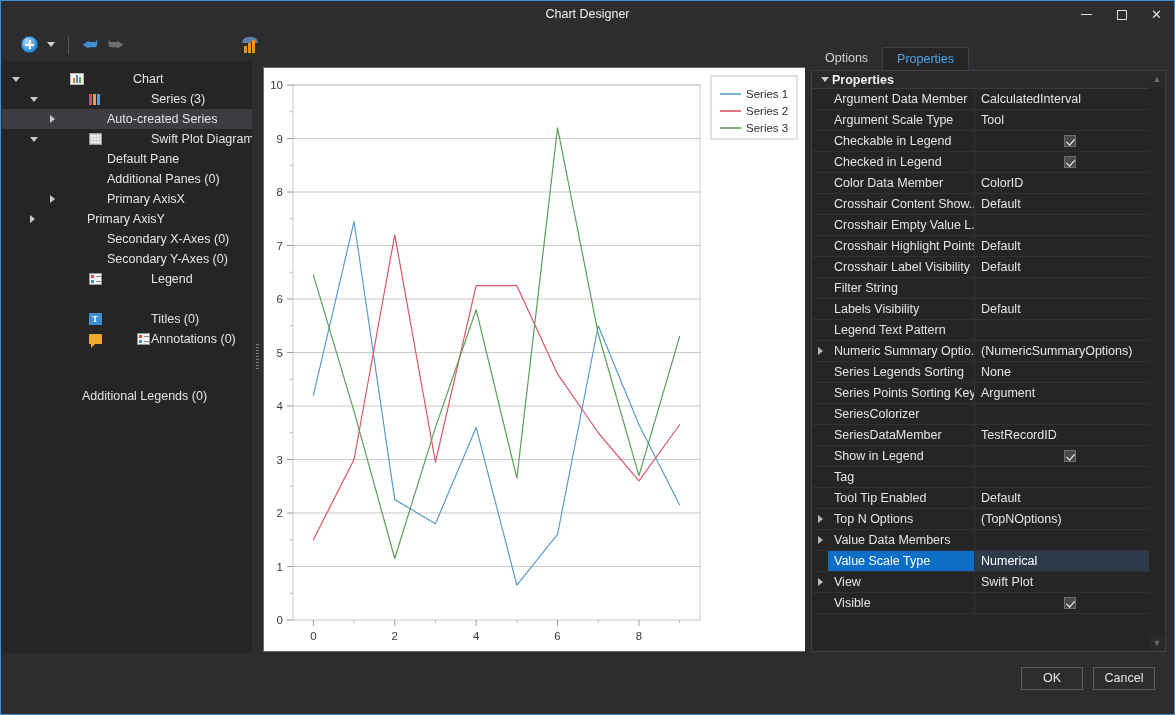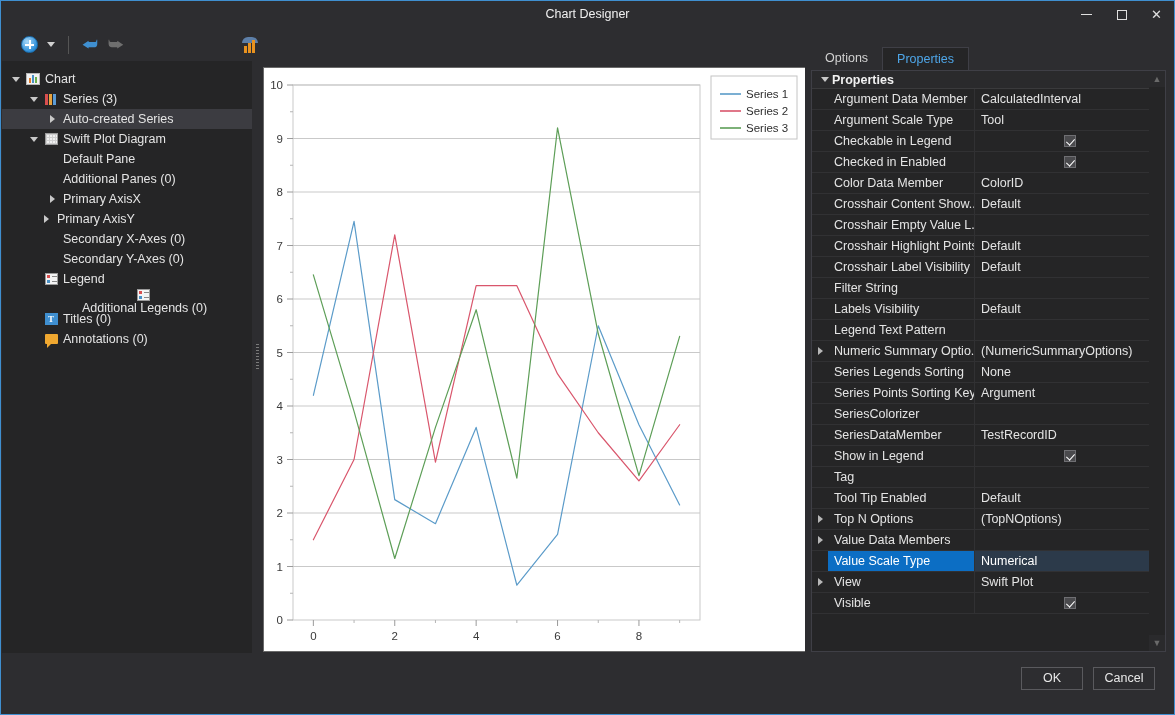--- a/index.html
+++ b/index.html
@@ -110,20 +110,21 @@
   }
   .tree { padding: 8px 0 0 0; }
   .tree-row {
     display: flex; align-items: center;
     height: 20px;
     padding-left: 6px;
     white-space: nowrap;
     cursor: default;
     color: #e4e4e4;
     font-size: 12.5px;
+    gap: 44px;
   }
   .tree-row.selected { background: #3c3c41; }
   .tw-exp {
     width: 16px; display: flex; align-items: center; justify-content: center;
     flex: none;
   }
   .tw-exp i {
     display:block; width:0; height:0;
   }
   .tw-exp.open i {
@@ -434,21 +435,21 @@
         <div class="tree-row" style="padding-left: 42px;">
           <span class="tw-exp"></span>
           <span class="tw-label">Additional Panes (0)</span>
         </div>
         <div class="tree-row" style="padding-left: 42px;">
           <span class="tw-exp closed">
             <i></i>
           </span>
           <span class="tw-label">Primary AxisX</span>
         </div>
-        <div class="tree-row" style="padding-left: 36px;">
+        <div class="tree-row" style="padding-left: 22px;">
           <span class="tw-exp closed">
             <i></i>
           </span>
           <span class="tw-label">Primary AxisY</span>
         </div>
         <div class="tree-row" style="padding-left: 42px;">
           <span class="tw-exp"></span>
           <span class="tw-label">Secondary X-Axes (0)</span>
         </div>
         <div class="tree-row" style="padding-left: 42px;">
@@ -600,21 +601,21 @@
           </div>
           <div class="prop-row">
             <span class="pr-exp"></span>
             <span class="pr-name">Checkable in Legend</span>
             <span class="pr-val center">
               <span class="chk"></span>
             </span>
           </div>
           <div class="prop-row">
             <span class="pr-exp"></span>
-            <span class="pr-name">Checked in Enabled</span>
+            <span class="pr-name">Checked in Legend</span>
             <span class="pr-val center">
               <span class="chk"></span>
             </span>
           </div>
           <div class="prop-row">
             <span class="pr-exp"></span>
             <span class="pr-name">Color Data Member</span>
             <span class="pr-val">ColorID</span>
           </div>
           <div class="prop-row">

